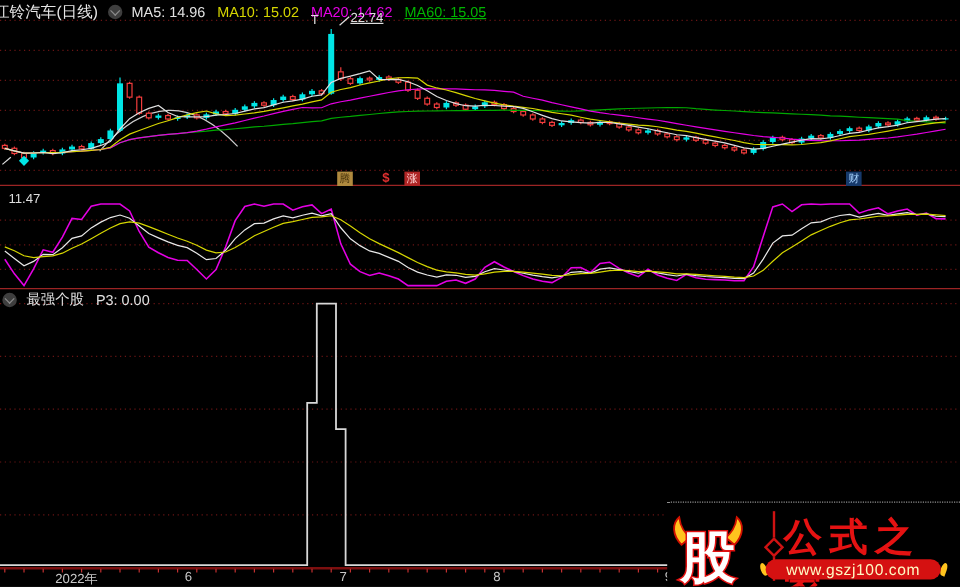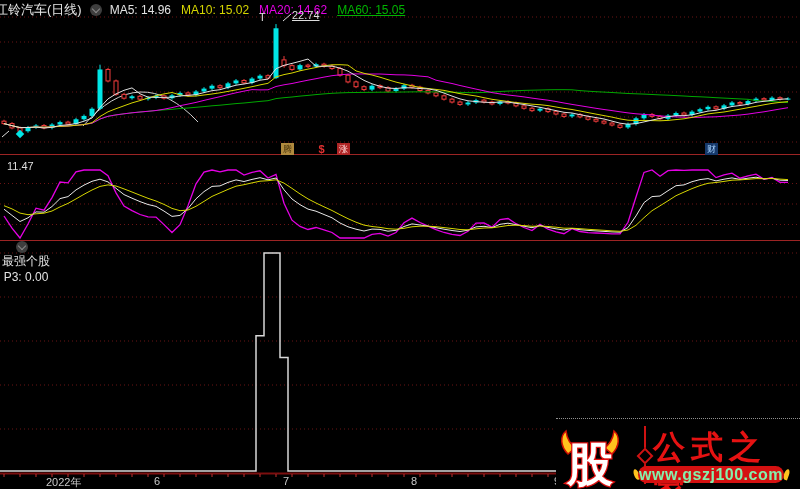--- a/index.html
+++ b/index.html
@@ -25,21 +25,21 @@
   
   .logo{position:absolute;left:556px;top:404px;width:244px;height:85px;background:#000;z-index:5;}
   .logo .dotline{position:absolute;left:0;top:14px;width:244px;border-top:1px dotted #909090;}
   .bull{position:absolute;left:2px;top:24px;width:64px;height:61px;}
   .logo .divider{position:absolute;left:88px;top:22px;width:2px;height:58px;background:#cf1212;}
   .logo .diamond{position:absolute;left:83px;top:46px;width:8px;height:8px;border:2px solid #cf1212;
                  transform:rotate(45deg);background:#000;}
   .logo .sitename{position:absolute;left:97px;top:22px;color:#e51212;font-size:32px;font-weight:bold;
                   font-family:"Liberation Serif",serif;letter-spacing:6px;}
   .logo .pill{position:absolute;left:82px;top:62px;width:146px;height:17px;background:#d51111;
-              border-radius:9px;color:#86efac;font-size:16px;font-weight:bold;text-align:center;
+              border-radius:9px;color:#fef9c3;font-size:13px;font-weight:normal;text-align:center;
               line-height:17px;letter-spacing:0.5px;}
   .logo .flame{position:absolute;width:5px;height:11px;background:#ffc31e;border-radius:50% 50% 0 50%;}
   .f1{left:78px;top:65px;transform:rotate(-20deg);}
   .f2{left:228px;top:65px;transform:rotate(20deg);}
 </style>
 </head>
 <body>
 
 <div class="stage">
 
@@ -340,21 +340,21 @@
   <span class="anno" style="left:259px;top:11px;">T</span>
   <span class="anno" style="left:292px;top:9px;text-decoration:underline;">22.74</span>
   <span class="anno" style="left:7px;top:137px;margin-top:23px;">11.47</span>
 
   <span class="wm wm1" style="left:281px;">腾</span>
   <span class="wm wm2" style="left:315px;">$</span>
   <span class="wm wm3" style="left:337px;">涨</span>
   <span class="wm wm4" style="left:705px;">财</span>
 
 
-  <div class="hdr" style="top:241px;left:2px;flex-direction:column;">
+  <div class="hdr" style="top:241px;left:2px;">
     <span class="collapse" style="margin-left:0;">
         <i></i>
       </span>
     <span class="t-white">最强个股</span>
       <span class="gap"></span>
     <span class="t-white">P3: 0.00</span>
   </div>
 
   <span class="axis-label" style="left: 2px;">2022年</span>
   <span class="axis-label" style="left: 110px;">6</span>

